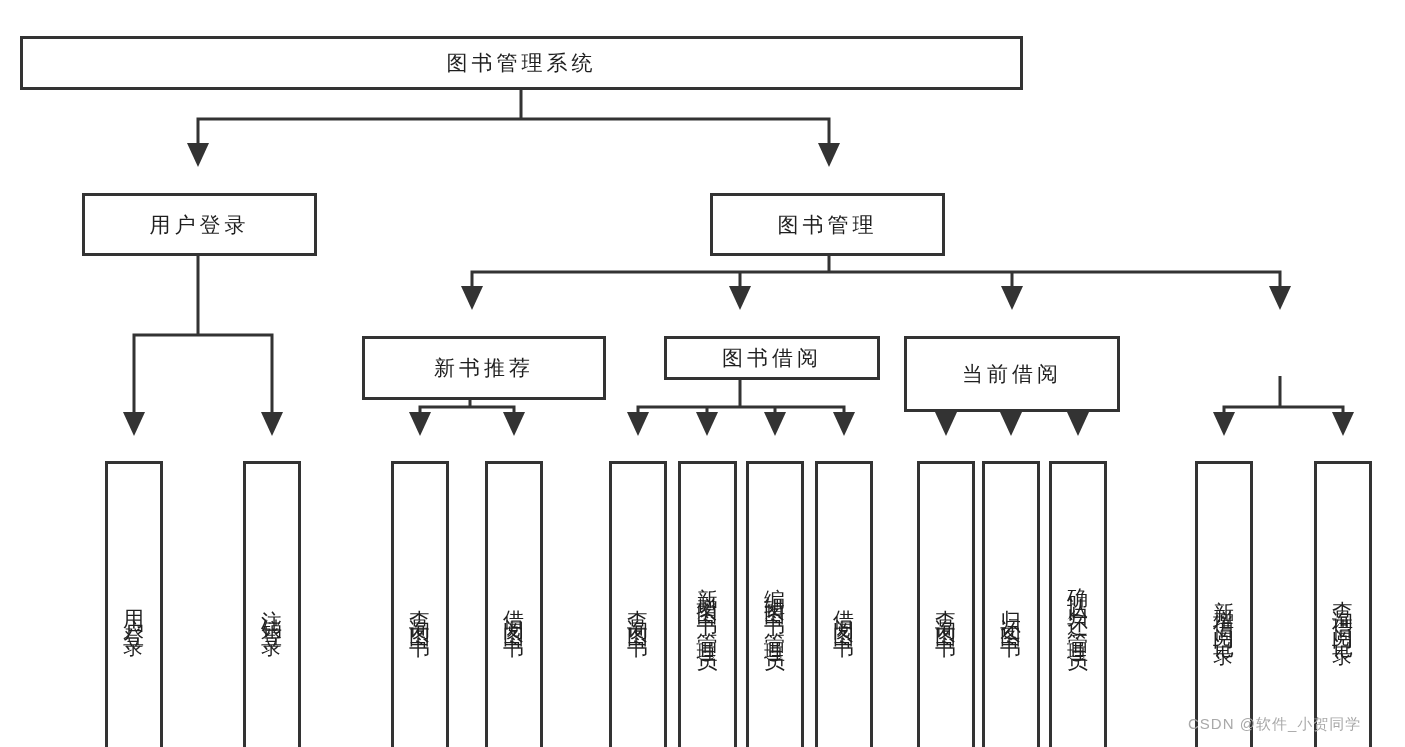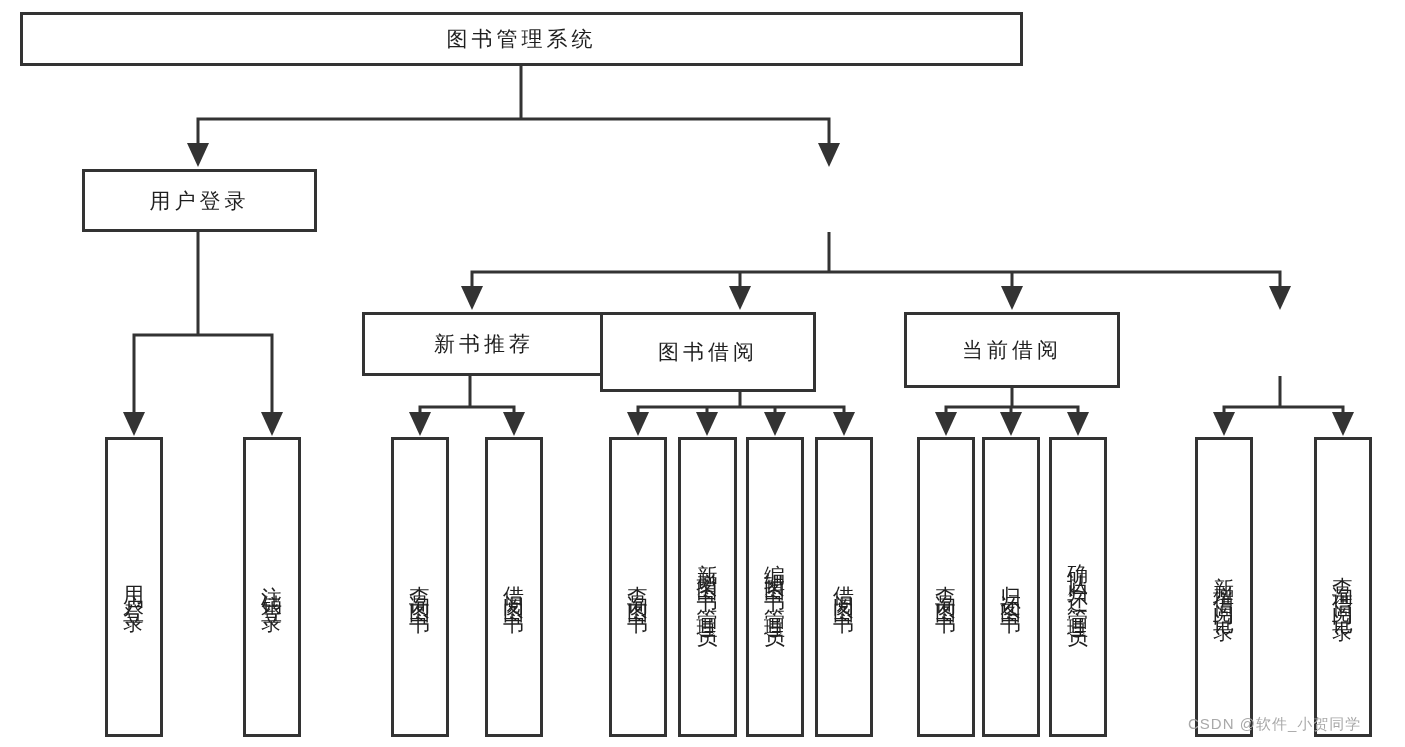--- a/index.html
+++ b/index.html
@@ -19,20 +19,21 @@
   .box {
     position: absolute;
     background: #ffffff;
     border: 3px solid var(--line, #333333);
     display: flex;
     align-items: center;
     justify-content: center;
     font-size: 21px;
     letter-spacing: 4px;
     white-space: nowrap;
+    margin-top: 24px;
   }
   .leaf { letter-spacing: 0; }
   .vlabel {
     writing-mode: vertical-rl;
     text-orientation: mixed;
     font-size: 21px;
     letter-spacing: 9px;
     line-height: 1;
     white-space: nowrap;
   }
@@ -80,23 +81,24 @@
     <polygon points="935,412 957,412 946,436"></polygon>
     <polygon points="1000,412 1022,412 1011,436"></polygon>
     <polygon points="1067,412 1089,412 1078,436"></polygon>
     <polygon points="1213,412 1235,412 1224,436"></polygon>
     <polygon points="1332,412 1354,412 1343,436"></polygon>
   </svg>
 
   <div class="box" style="left:20px; top:12px; width:1003px; height:54px;">图书管理系统</div>
 
   <div class="box" style="left:82px; top:169px; width:235px; height:63px;">用户登录</div>
+  <div class="box" style="left:710px; top:169px; width:235px; height:63px;">图书管理</div>
 
   <div class="box" style="left:362px; top:312px; width:244px; height:64px;">新书推荐</div>
-  <div class="box" style="left:600px; top:312px; width:216px; height:80px;">图书借阅</div>
+  <div class="box" style="left:664px; top:312px; width:216px; height:44px;">图书借阅</div>
   <div class="box" style="left:904px; top:312px; width:216px; height:76px;">当前借阅</div>
 
   <div class="box leaf" style="left:105px; top:437px; width:58px; height:300px;">
     <span class="vlabel">用户登录</span>
   </div>
   <div class="box leaf" style="left:243px; top:437px; width:58px; height:300px;">
     <span class="vlabel">注销登录</span>
   </div>
 
   <div class="box leaf" style="left:391px; top:437px; width:58px; height:300px;">

